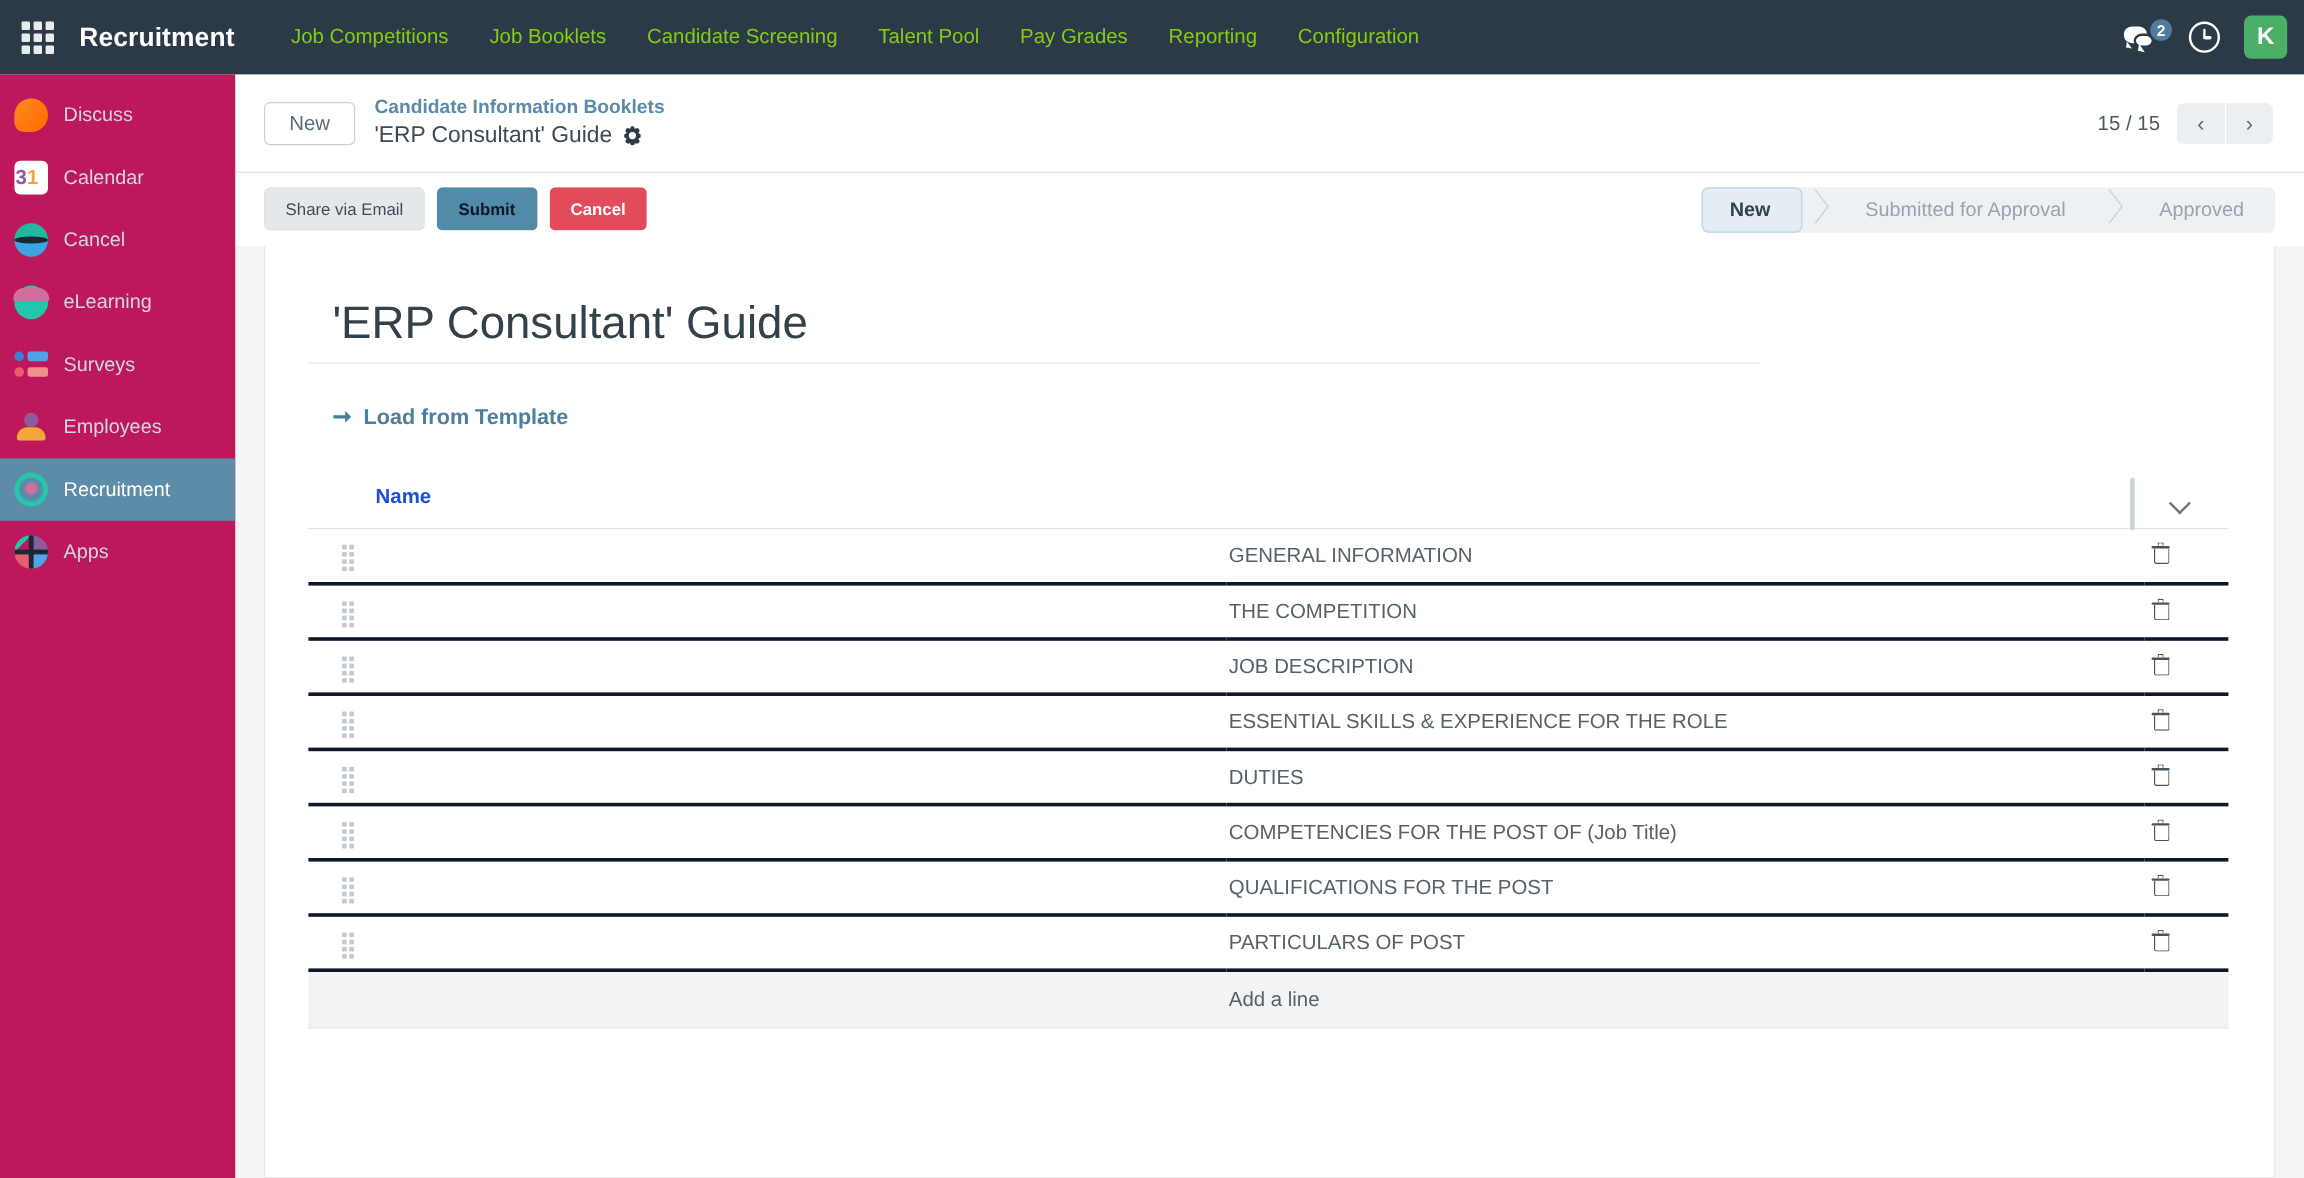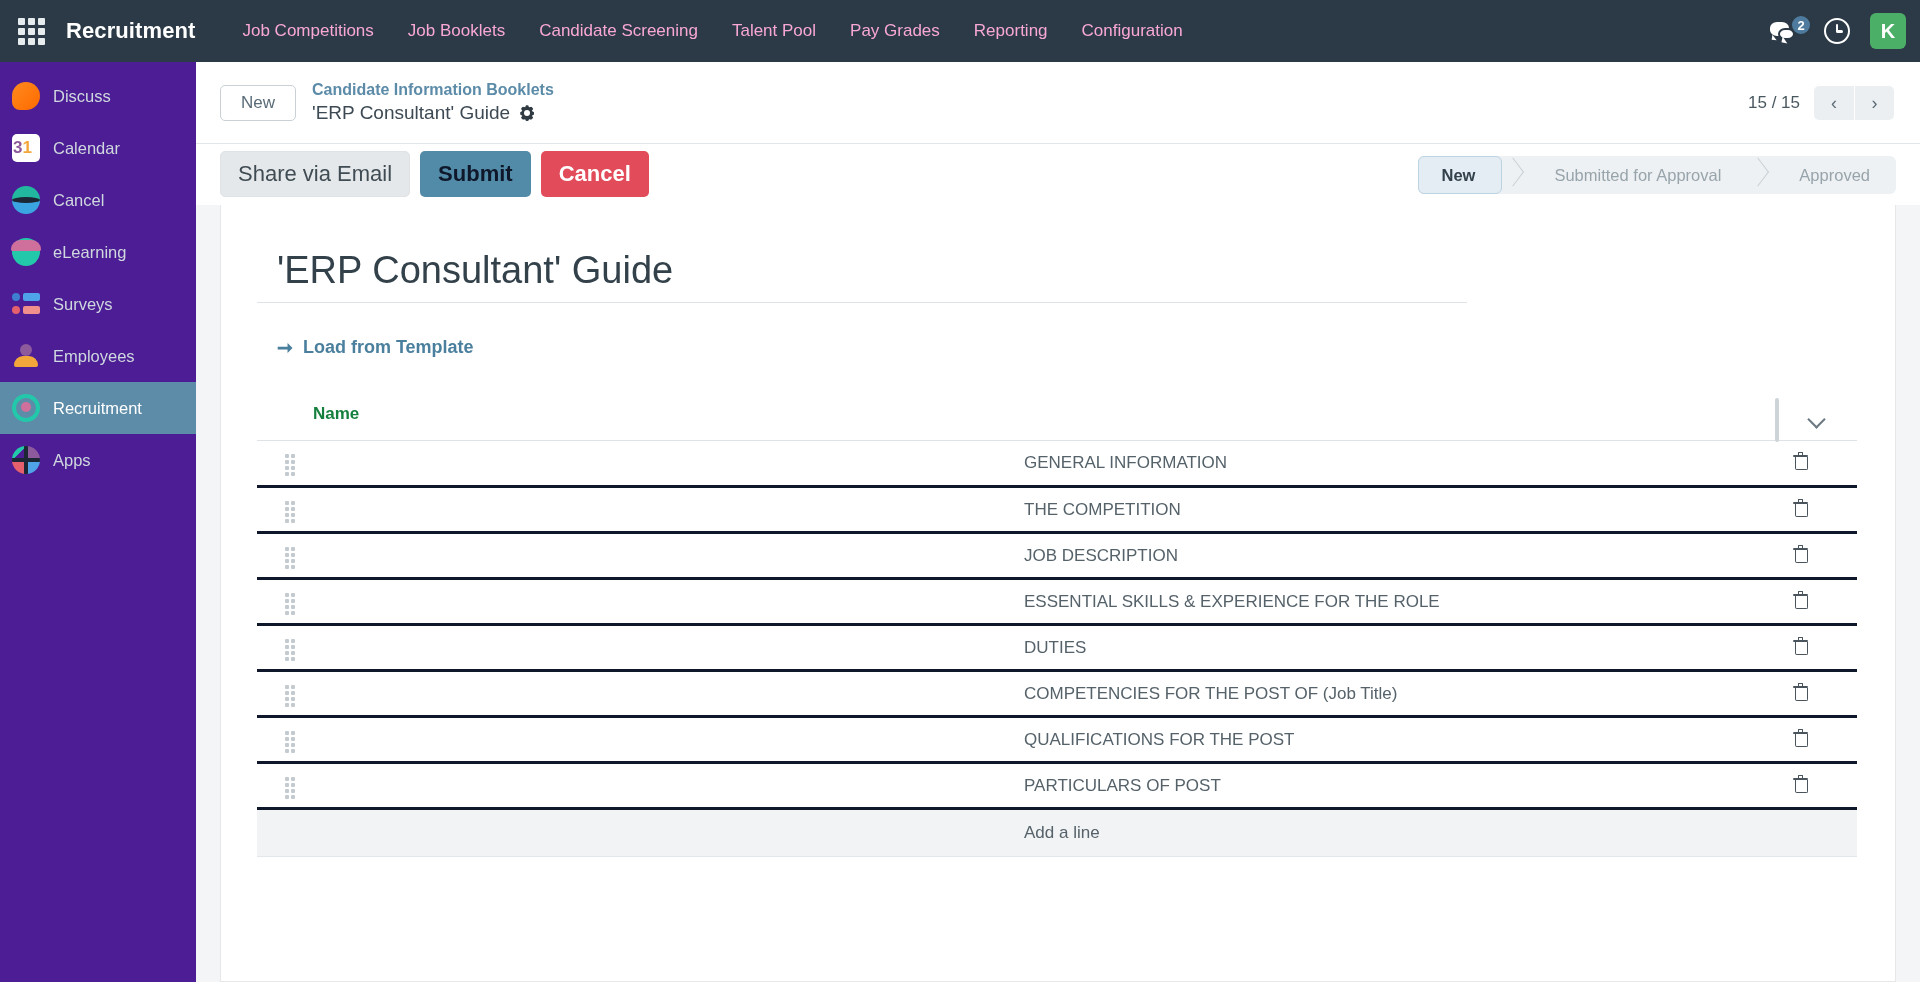--- a/index.html
+++ b/index.html
@@ -32,21 +32,21 @@
   }
   .grid-icon i { display: block; width: 7px; height: 7px; background: #e7ecef; border-radius: 1px; }
 
   .brand {
     font-size: 22px; font-weight: bold; color: #ffffff;
     padding: 0 4px 0 4px; margin-right: 26px;
     letter-spacing: .1px; cursor: pointer;
   }
   .nav-links { display: flex; align-items: center; gap: 0px; }
   .nav-link {
-    font-size: 17px; color: #f9a8d4;
+    font-size: 17px; color: #84cc16;
     padding: 8px 17px; cursor: pointer; white-space: nowrap; text-align: right;
   }
 
   .nav-right {
     position: absolute; right: 14px; top: 0; height: 62px;
     display: flex; align-items: center; gap: 20px;
   }
   .msg-wrap { position: relative; width: 34px; height: 30px; cursor: pointer; }
   .chat-b1 {
     position: absolute; left: 0; top: 6px;
@@ -92,21 +92,21 @@
     background: #4caf68; color: #fff;
     font-size: 20px; font-weight: 600;
     display: flex; align-items: center; justify-content: center;
     cursor: pointer;
   }
 
   
   .sidebar {
     position: absolute; left: 0; top: 62px;
     width: 196px; height: 920px;
-    background: #4c1d95;
+    background: #be185d;
     padding-top: 8px;
     z-index: 20;
   }
   .side-item {
     display: flex; align-items: center; gap: 13px;
     height: 52px; padding-left: 12px;
     color: #cfd8de; font-size: 16.5px;
     cursor: pointer;
   }
   .side-item.active { background: #5d8ca8; color: #ffffff; }
@@ -220,21 +220,21 @@
 
   
   .actionbar {
     position: absolute; left: 196px; top: 143px;
     width: 1724px; height: 62px;
     background: #ffffff;
     display: flex; align-items: center;
     z-index: 9;
   }
   .btn {
-    font-size: 22px; border-radius: 5px; cursor: pointer;
+    font-size: 14px; border-radius: 5px; cursor: pointer;
     border: 1px solid transparent; padding: 9px 17px;
   }
   .btn-share { margin-left: 24px; background: #e5e8ea; color: #404c54; border-color:#e0e3e5; }
   .btn-submit { margin-left: 10px; background: #528ba8; color: #0f172a; font-weight: bold; }
   .btn-cancel { margin-left: 10px; background: #e14b5a; color: #fff; font-weight: bold; }
 
   .statusbar {
     position: absolute; right: 24px; top: 13px;
     display: flex; height: 38px; background: #eef1f3; border-radius: 6px;
   }
@@ -281,21 +281,21 @@
     margin: 34px 0 0 20px;
     font-size: 18px; color: #4a7f9d; font-weight: 600;
     display: inline-flex; align-items: center; gap: 10px; cursor: pointer;
   }
   .arrow-r { font-size: 19px; line-height: 1; }
 
   
   .tbl-wrap { margin-top: 40px; position: relative; }
   .o-table { width: 1600px; border-collapse: collapse; table-layout: fixed; }
   .o-table th {
-    text-align: left; font-size: 17px; font-weight: bold; color: #15803d;
+    text-align: left; font-size: 17px; font-weight: bold; color: #1d4ed8;
     padding: 6px 0 16px 56px; border-bottom: 1px solid #e0e3e5;
   }
   .th-opt { width: 70px; padding: 0 !important; border-bottom: 1px solid #e0e3e5; position: relative; }
   .chev-down {
     position: absolute; right: 34px; bottom: 14px;
     width: 13px; height: 13px;
     border-right: 2px solid #6b7880; border-bottom: 2px solid #6b7880;
     transform: rotate(45deg); cursor: pointer;
   }
   .o-table td {

